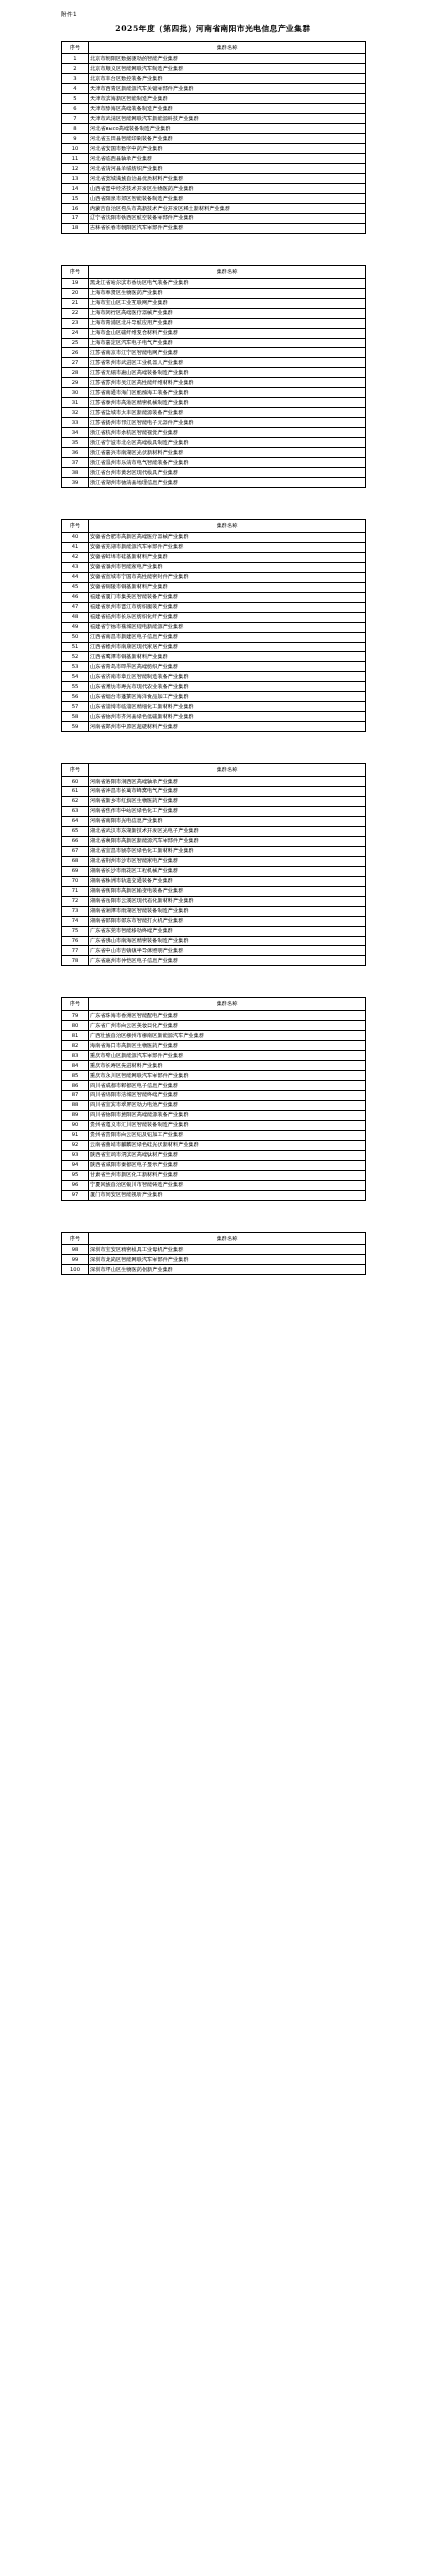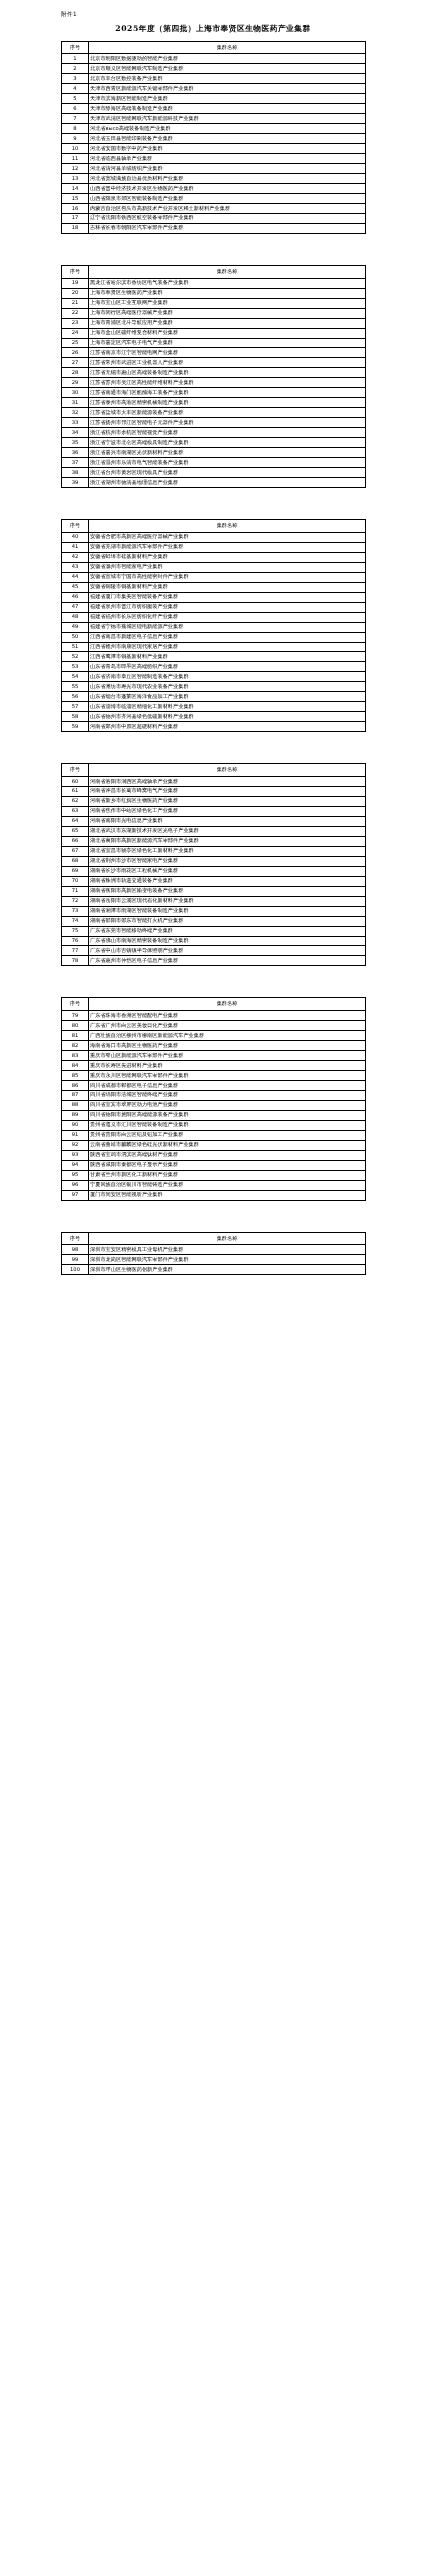--- a/index.html
+++ b/index.html
@@ -71,21 +71,21 @@
   }
   .tail { height: 46px; }
 </style>
 </head>
 <body>
 
 <div class="page">
 
   <div class="attach-label">附件1</div>
 
-  <div class="doc-title">2025年度（第四批）上海市奉贤区生物医药产业集群</div>
+  <div class="doc-title">2025年度（第四批）河南省南阳市光电信息产业集群</div>
 
   <div id="blocks-container">
       <div class="table-block">
         <table class="cluster">
           <colgroup>
             <col class="c-num">
             <col class="c-name">
           </colgroup>
           <thead>
             <tr>

